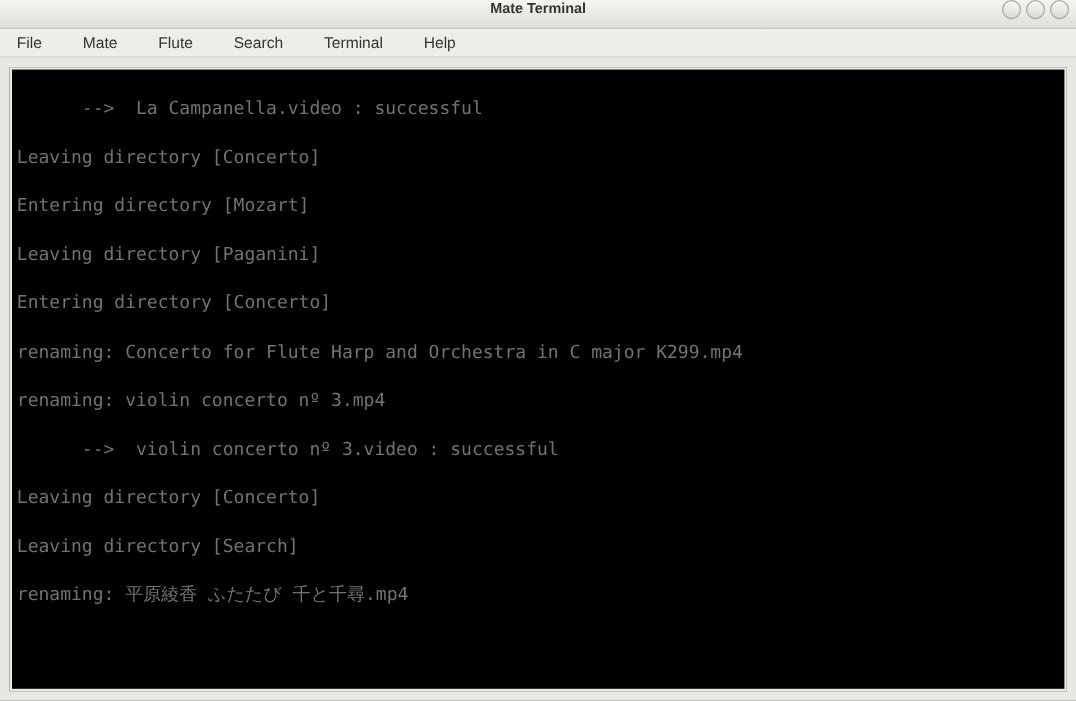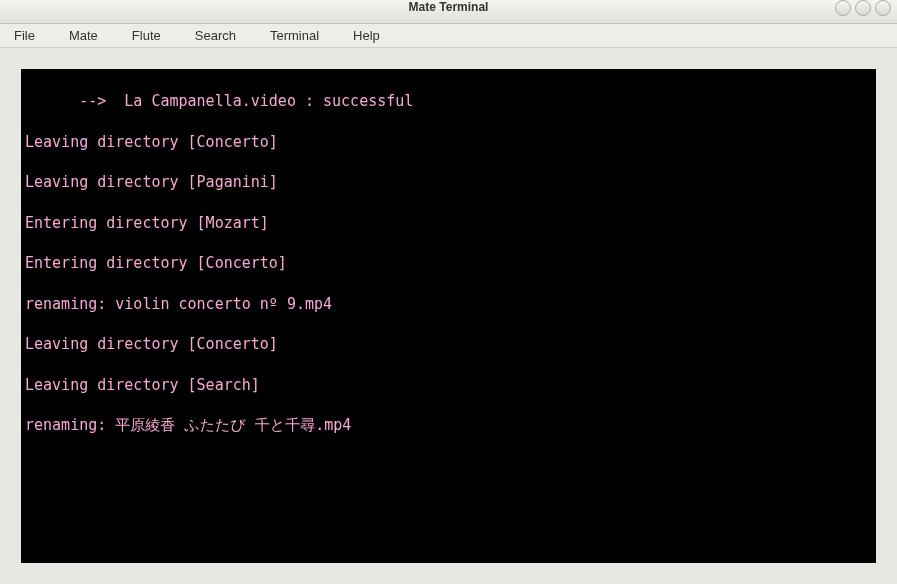--- a/index.html
+++ b/index.html
@@ -59,30 +59,30 @@
     }
     .menu-item {
       font-size: 13px;
       color: #333;
       padding: 2px 8px;
       cursor: pointer;
     }
     .terminal-area {
       flex: 1;
       background: #000;
-      color: #f9a8d4;
+      color: #737373;
       font-family: "DejaVu Sans Mono", "Liberation Mono", monospace;
       font-size: 15px;
       line-height: 1.35;
       padding: 2px 4px;
       overflow: hidden;
       white-space: pre-wrap;
       word-break: break-all;
       border: 2px solid #e8e8e3;
-      margin: 19px;
+      margin: 8px;
     }
     .terminal-line {
       display: block;
     }
   </style>
 </head>
 <body>
 
 <div class="titlebar">
   <span class="titlebar-title">Mate Terminal</span>
@@ -98,24 +98,26 @@
   <span class="menu-item">Mate</span>
   <span class="menu-item">Flute</span>
   <span class="menu-item">Search</span>
   <span class="menu-item">Terminal</span>
   <span class="menu-item">Help</span>
 </div>
 
 <div class="terminal-area">
 <span class="terminal-line">      --&gt;  La Campanella.video : successful</span>
 <span class="terminal-line">Leaving directory [Concerto]</span>
+<span class="terminal-line">Entering directory [Mozart]</span>
 <span class="terminal-line">Leaving directory [Paganini]</span>
-<span class="terminal-line">Entering directory [Mozart]</span>
 <span class="terminal-line">Entering directory [Concerto]</span>
-<span class="terminal-line">renaming: violin concerto nº 9.mp4</span>
+<span class="terminal-line">renaming: Concerto for Flute Harp and Orchestra in C major K299.mp4</span>
+<span class="terminal-line">renaming: violin concerto nº 3.mp4</span>
+<span class="terminal-line">      --&gt;  violin concerto nº 3.video : successful</span>
 <span class="terminal-line">Leaving directory [Concerto]</span>
 <span class="terminal-line">Leaving directory [Search]</span>
 <span class="terminal-line">renaming: 平原綾香 ふたたび 千と千尋.mp4</span>
 
 
 
 
 
 
 

